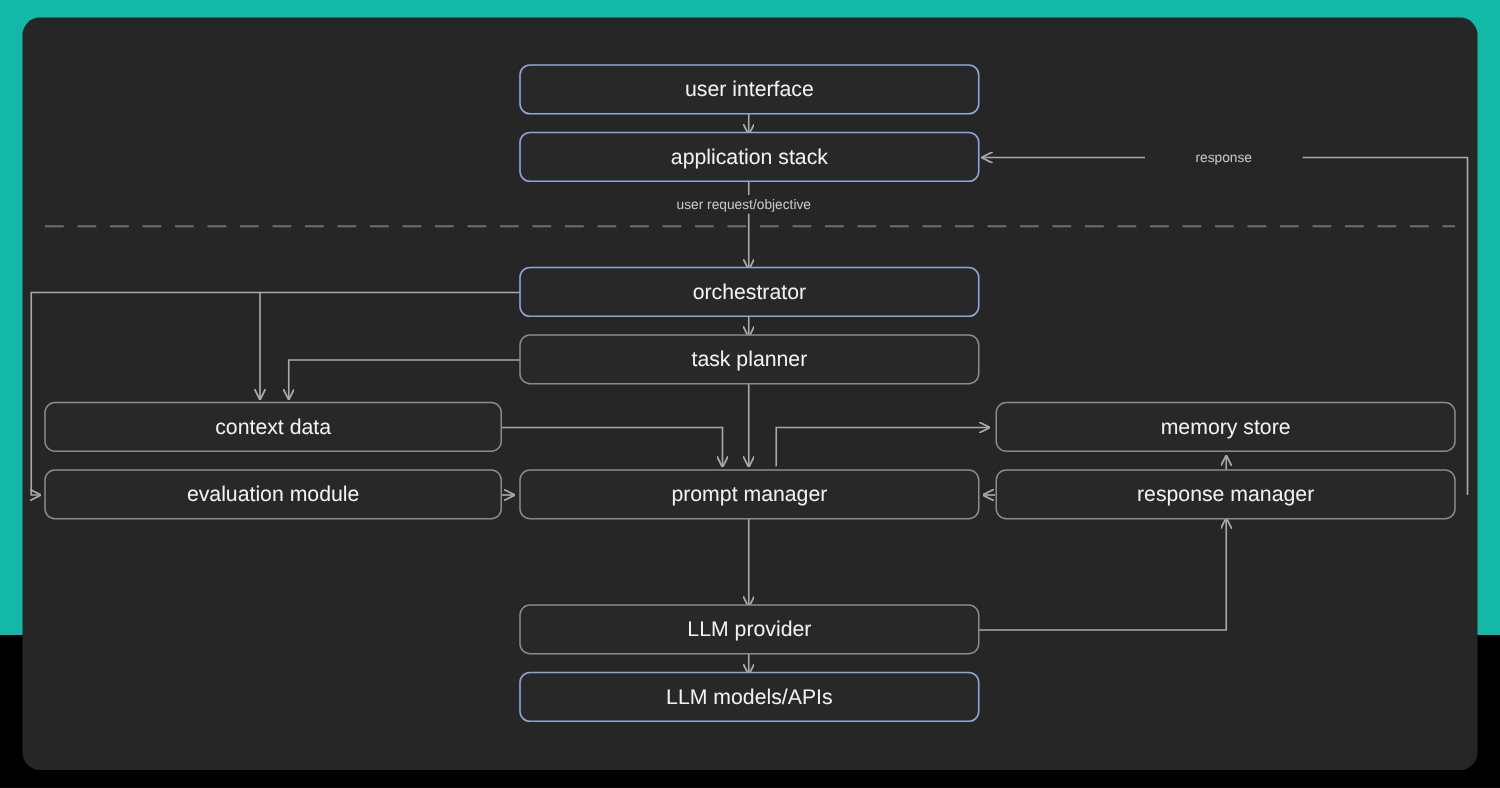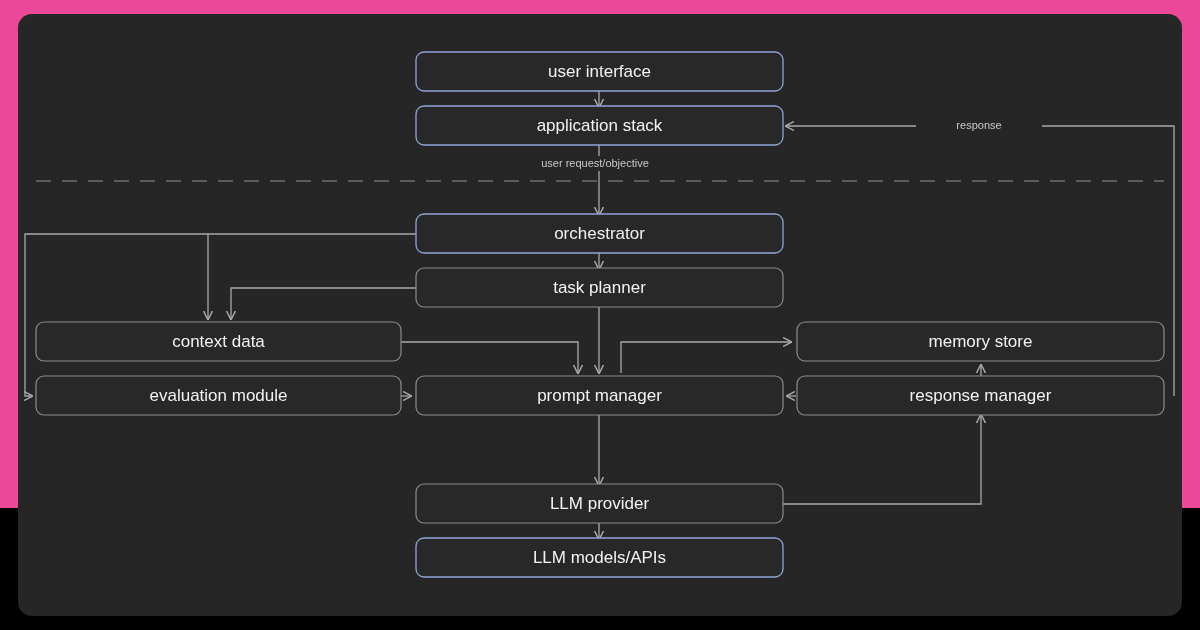--- a/index.html
+++ b/index.html
@@ -13,21 +13,21 @@
     height: 630px;
     overflow: hidden;
     font-family: "Liberation Sans", sans-serif;
   }
   #frame {
     position: absolute;
     left: 0;
     top: 0;
     width: 1200px;
     height: 508px;
-    background: #ec4899;
+    background: #14b8a6;
   }
   #canvas {
     position: absolute;
     left: 18px;
     top: 14px;
     width: 1164px;
     height: 602px;
     background: #262626;
     border-radius: 14px;
     overflow: hidden;

